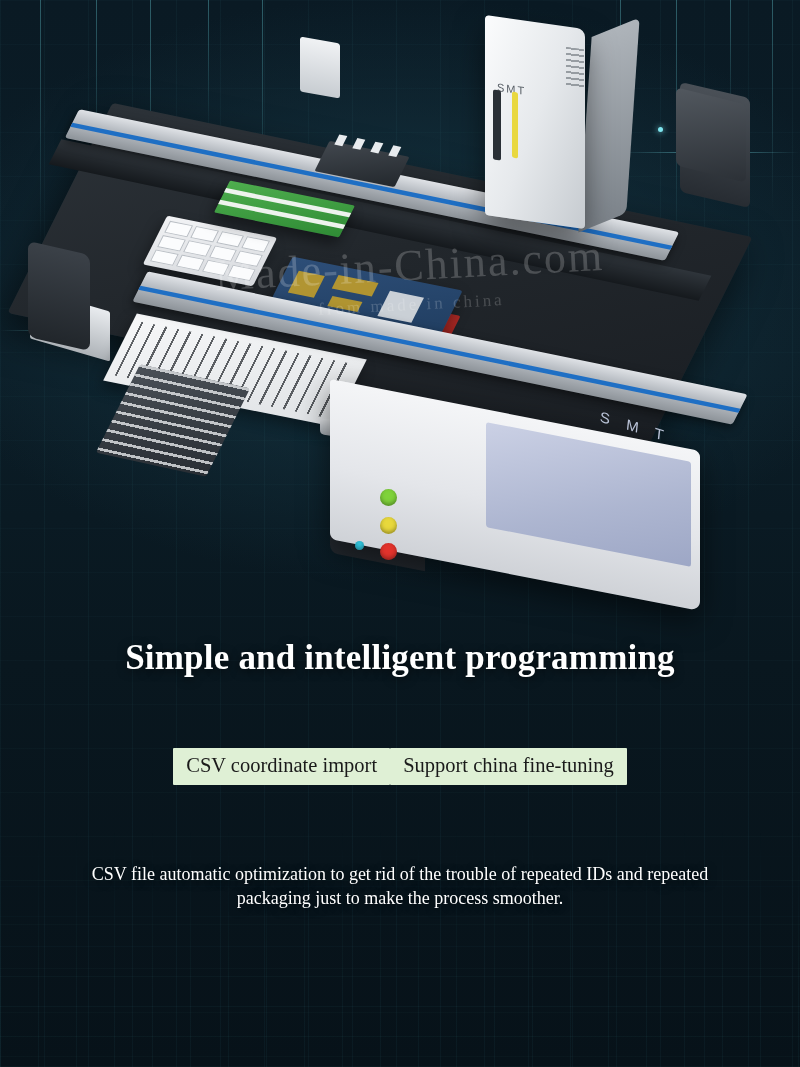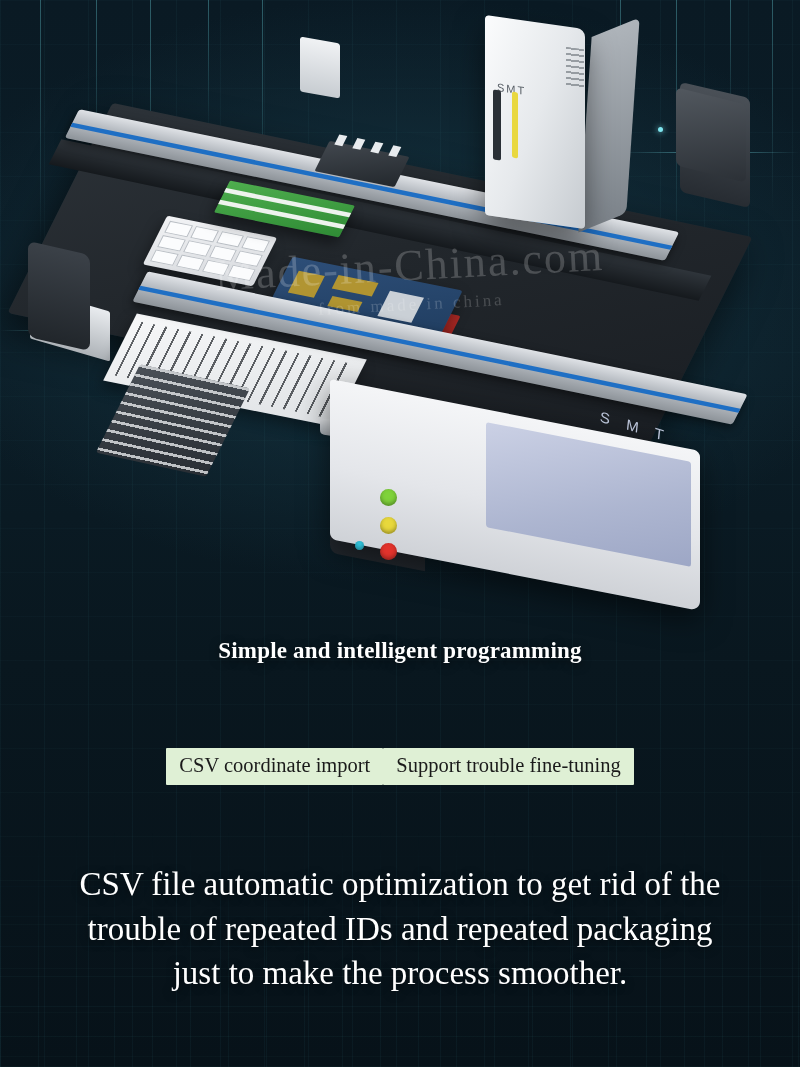--- a/index.html
+++ b/index.html
@@ -348,21 +348,21 @@
     color: rgba(255,255,255,0.18);
   }
 
   
   .headline {
     position: absolute;
     left: 0; right: 0;
     top: 638px;
     text-align: center;
     color: #ffffff;
-    font-size: 23px;
+    font-size: 35px;
     font-weight: 700;
     letter-spacing: 0.2px;
     text-shadow: 0 2px 10px rgba(0,0,0,0.6);
   }
   .pill-row {
     position: absolute;
     left: 0; right: 0;
     top: 748px;
     display: flex;
     justify-content: center;
@@ -377,21 +377,21 @@
     white-space: nowrap;
     border-radius: 1px;
   }
   .subtext {
     position: absolute;
     left: 60px;
     right: 60px;
     top: 862px;
     text-align: center;
     color: #ffffff;
-    font-size: 33px;
+    font-size: 18px;
     line-height: 1.35;
     text-shadow: 0 2px 8px rgba(0,0,0,0.55);
   }
 </style>
 </head>
 <body>
 
 <div class="page">
 
   <div class="bg-grid"></div>
@@ -493,18 +493,18 @@
     <div class="watermark">
       <span>Made-in-China.com</span>
       <small>from made in china</small>
     </div>
   </div>
 
   <div class="headline">Simple and intelligent programming</div>
 
   <div class="pill-row">
     <div class="pill">CSV coordinate import</div>
-    <div class="pill">Support trouble fine-tuning</div>
+    <div class="pill">Support china fine-tuning</div>
   </div>
 
   <div class="subtext">CSV file automatic optimization to get rid of the trouble of repeated IDs and repeated packaging just to make the process smoother.</div>
 
 </div>
 
 </body></html>

